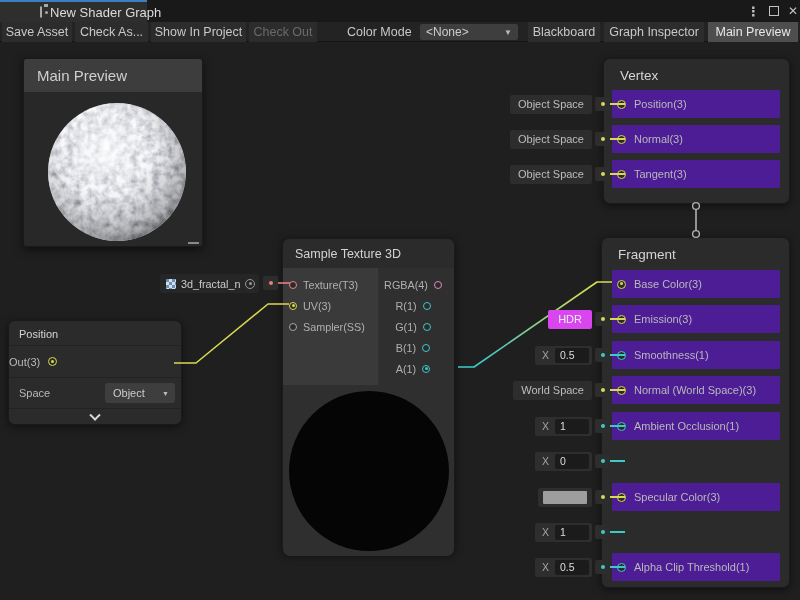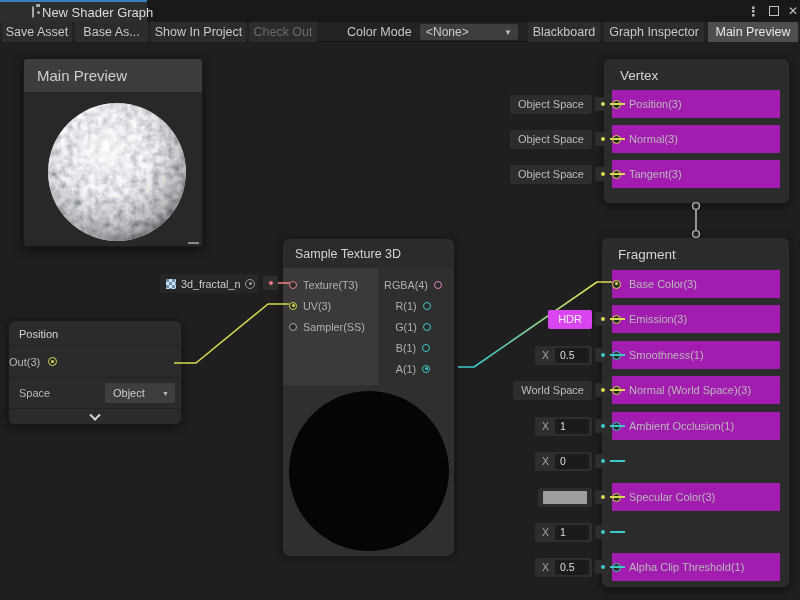--- a/index.html
+++ b/index.html
@@ -2,21 +2,21 @@
 <html><head>
 <meta charset="utf-8">
 <style>
   * { margin:0; padding:0; box-sizing:border-box; }
   html,body { width:800px; height:600px; overflow:hidden; background:#1f1f1f;
     font-family:"Liberation Sans","DejaVu Sans",sans-serif; }
 
   
   .tabbar { position:absolute; left:0; top:0; width:800px; height:22px; background:#191919; }
   .tab { position:absolute; left:0; top:0; width:147px; height:22px; background:#2e2e2e;
-    border-top:2px solid #3c7fc0; display:flex; align-items:center; padding-left:32px; }
+    border-top:2px solid #3c7fc0; display:flex; align-items:center; padding-left:40px; }
   .tab-label { color:#dcdcdc; font-size:13px; margin-left:8px; white-space:nowrap; }
   .sg-icon { width:12px; height:12px; border:1px solid #a8a8a8; border-radius:2px; position:relative; background:#2e2e2e; }
   .sg-icon::before { content:""; position:absolute; left:3px; top:-3px; width:4px; height:3px; background:#a8a8a8; }
   .sg-icon::after { content:""; position:absolute; left:3.5px; top:3.5px; width:3px; height:3px; border-radius:50%; background:#a8a8a8; }
   .winctl { position:absolute; top:0; right:2px; height:22px; display:flex; align-items:center; gap:9px; color:#c2c2c2; }
   .wc-kebab { font-size:13px; font-weight:bold; line-height:1; }
   .wc-max { width:10px; height:10px; border:1.5px solid #c2c2c2; }
   .wc-close { font-size:12px; line-height:1; }
 
   
@@ -39,22 +39,22 @@
     box-shadow:0 2px 8px rgba(0,0,0,0.5); z-index:2; }
   .node-title { color:#d4d4d4; font-size:13.5px; padding:9px 0 0 16px; }
 
   
   .frow { position:absolute; left:518px; width:262px; height:28px; z-index:4;text-align:right; }
   .wzone { position:absolute; left:0; top:0; width:74px; height:28px; display:flex; align-items:center; justify-content:flex-end; }
   .chip { position:absolute; left:77px; top:7px; width:15px; height:14px; background:#2d2d2d; border-radius:2px;
     display:flex; align-items:center; justify-content:center; z-index:2; }
   .chip .dot { width:4px; height:4px; border-radius:50%; }
   .stub { position:absolute; left:89px; top:13px; width:18px; height:1.6px; z-index:1; }
-  .rowbody { position:absolute; left:94px; right:0; top:0; height:28px; background:#a21caf;
-    display:flex; align-items:center; border-radius:1px; }
+  .rowbody { position:absolute; left:94px; right:0; top:0; height:28px; background:#4c1d95;
+    display:flex; align-items:center; padding-left:5px; border-radius:1px; }
   .rlabel { color:#b9b9b9; font-size:11px; margin-left:8px; white-space:nowrap; }
   .port { width:9px; height:9px; border-radius:50%; background:#2b2b2b; position:relative; flex:none; }
   .port.y { border:1.5px solid #d9d952; } .port.t { border:1.5px solid #3ec9c9; }
   .port.m { border:1.5px solid #e287c6; } .port.r { border:1.5px solid #e88585; }
   .port.gy { border:1.5px solid #a8a8a8; }
   .port.conn::after { content:""; position:absolute; left:1.5px; top:1.5px; width:3px; height:3px; border-radius:50%; }
   .port.y.conn::after { background:#d9d952; } .port.t.conn::after { background:#3ec9c9; }
   .dot.y, .stub.y { background:#d9d952; } .dot.t, .stub.t { background:#3ec9c9; } .dot.r { background:#e87d7d; }
 
   .w-pill { background:#2d2d2d; color:#bdbdbd; font-size:11px; height:19px; display:flex; align-items:center;
@@ -128,21 +128,21 @@
   </div>
   <div class="winctl">
     <span class="wc-kebab">⋮</span>
     <span class="wc-max"></span>
     <span class="wc-close">✕</span>
   </div>
 </div>
 
 <div class="toolbar">
   <div class="tbtn" style="left:2px;width:70px">Save Asset</div>
-  <div class="tbtn" style="left:75px;width:73px">Base As...</div>
+  <div class="tbtn" style="left:75px;width:73px">Check As...</div>
   <div class="tbtn" style="left:151px;width:95px">Show In Project</div>
   <div class="tbtn disabled" style="left:249px;width:68px">Check Out</div>
   <div class="tlabel" style="left:347px">Color Mode</div>
   <div class="tdrop" style="left:420px;width:98px">
     <span>&lt;None&gt;</span>
     <span class="caret">▼</span>
   </div>
   <div class="tbtn" style="left:528px;width:72px">Blackboard</div>
   <div class="tbtn" style="left:604px;width:100px">Graph Inspector</div>
   <div class="tbtn active" style="left:708px;width:90px">Main Preview</div>

